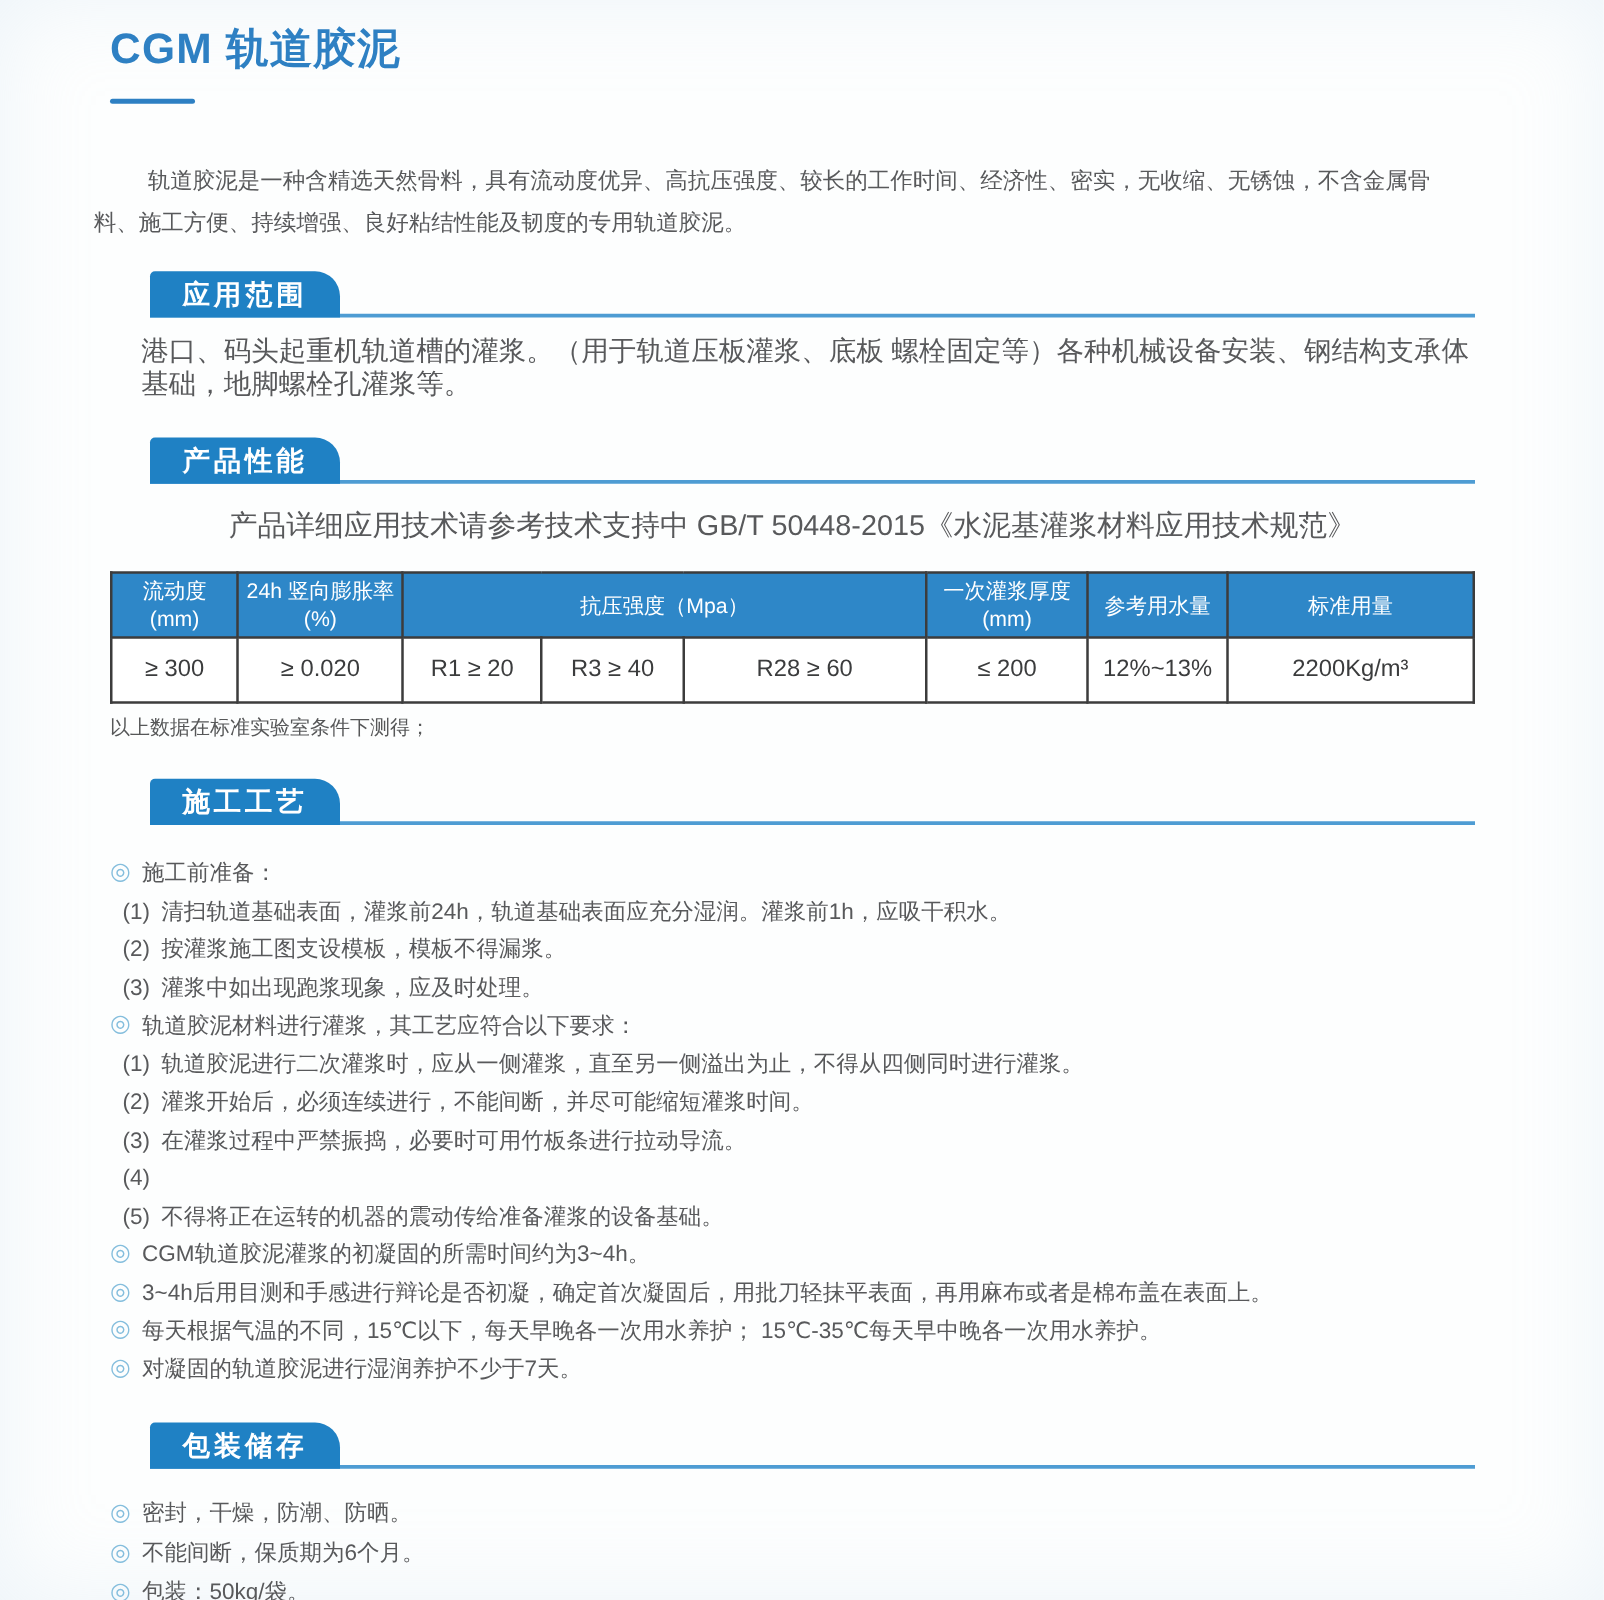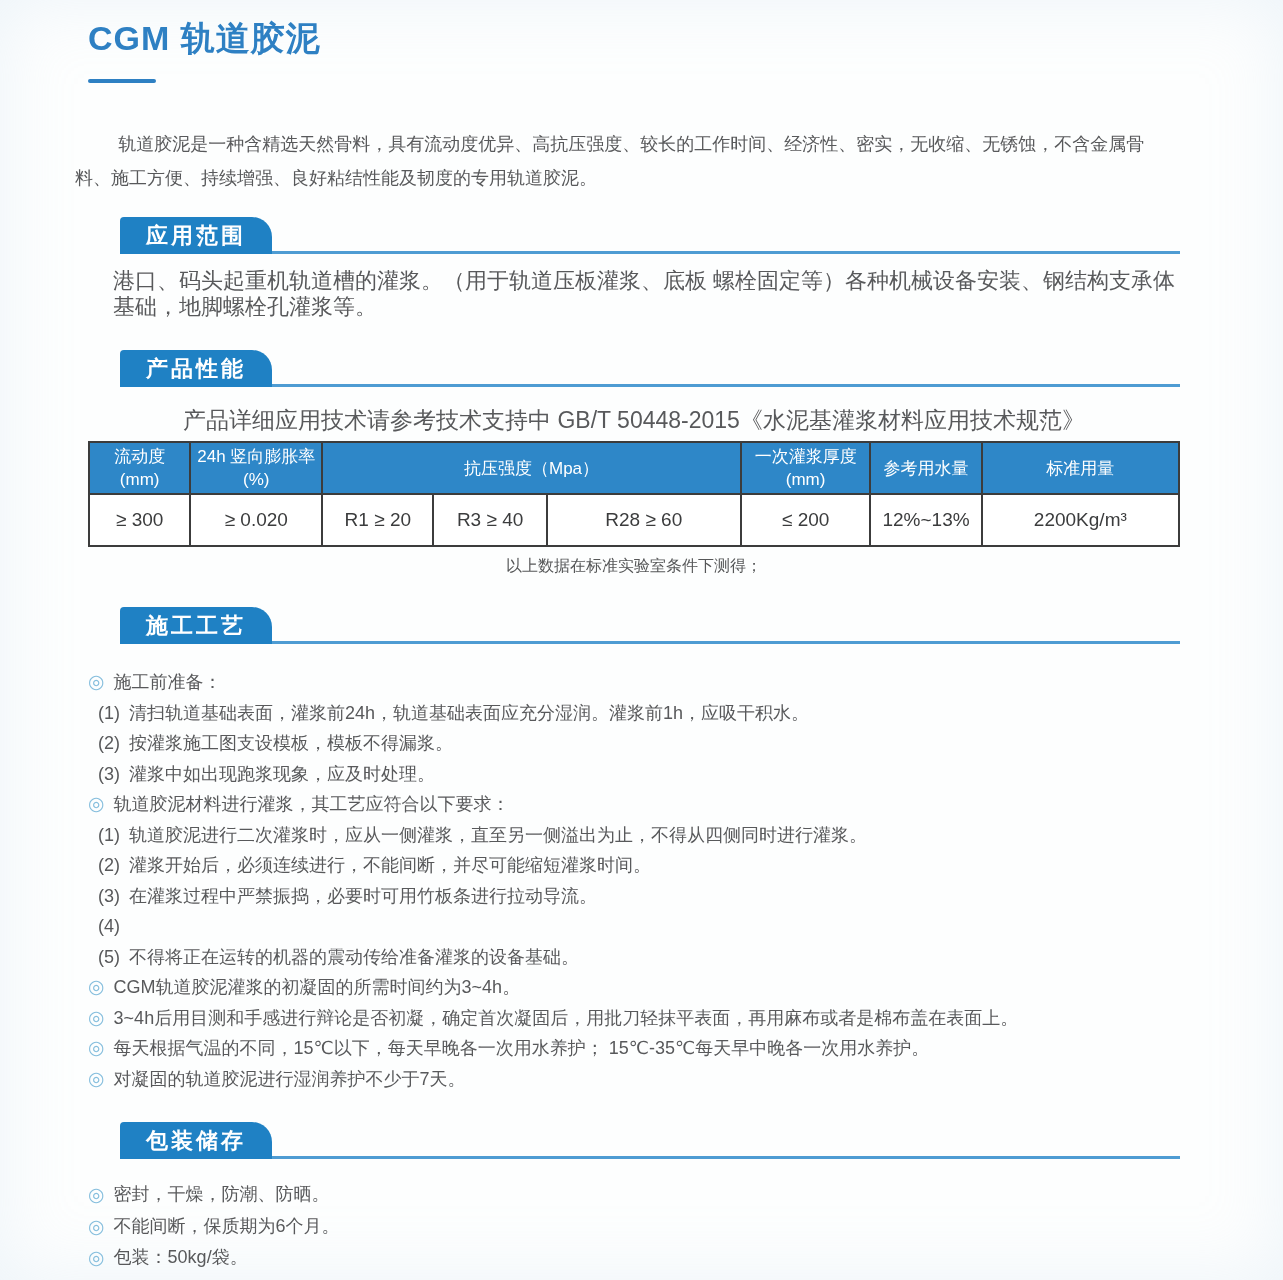--- a/index.html
+++ b/index.html
@@ -56,34 +56,34 @@
   
   .app-body{
     margin:14px 0 0 0;padding-left:25px;
     font-size:22px;line-height:26px;color:var(--body-gray);
   }
   
   .perf-note{
     margin:18px 0 0 0;text-align:center;font-size:23px;color:var(--body-gray);
   }
   table.perf{
-    margin-top:5px;width:100%;border-collapse:collapse;table-layout:fixed;border-radius:11px;
+    margin-top:21px;width:100%;border-collapse:collapse;table-layout:fixed;border-radius:11px;
   }
   table.perf th,table.perf td{
     border:2px solid #3c3c3c;text-align:center;vertical-align:middle;padding:0;
   }
   table.perf th{
     background:var(--table-header-blue);color:#ffffff;
     font-weight:normal;font-size:17px;line-height:23px;height:50px;
   }
   table.perf td{
     background:#ffffff;color:#3b3c3d;font-size:19px;height:50px;
   }
   .perf-footnote{
-    margin:9px 0 0 0;font-size:16px;color:#565758;text-align:center;
+    margin:9px 0 0 0;font-size:16px;color:#565758;
   }
   
   .item-list{margin:23px 0 0 0;padding:0;list-style:none;}
   .item-list li{
     display:flex;align-items:flex-start;
     font-size:18px;line-height:30.5px;color:var(--body-gray);
   }
   .item-list li .marker{flex:0 0 auto;margin-right:9px;}
   .item-list li .marker.ring{color:var(--bullet-blue);font-size:19px;}
   .item-list li.numbered{padding-left:10px;}

